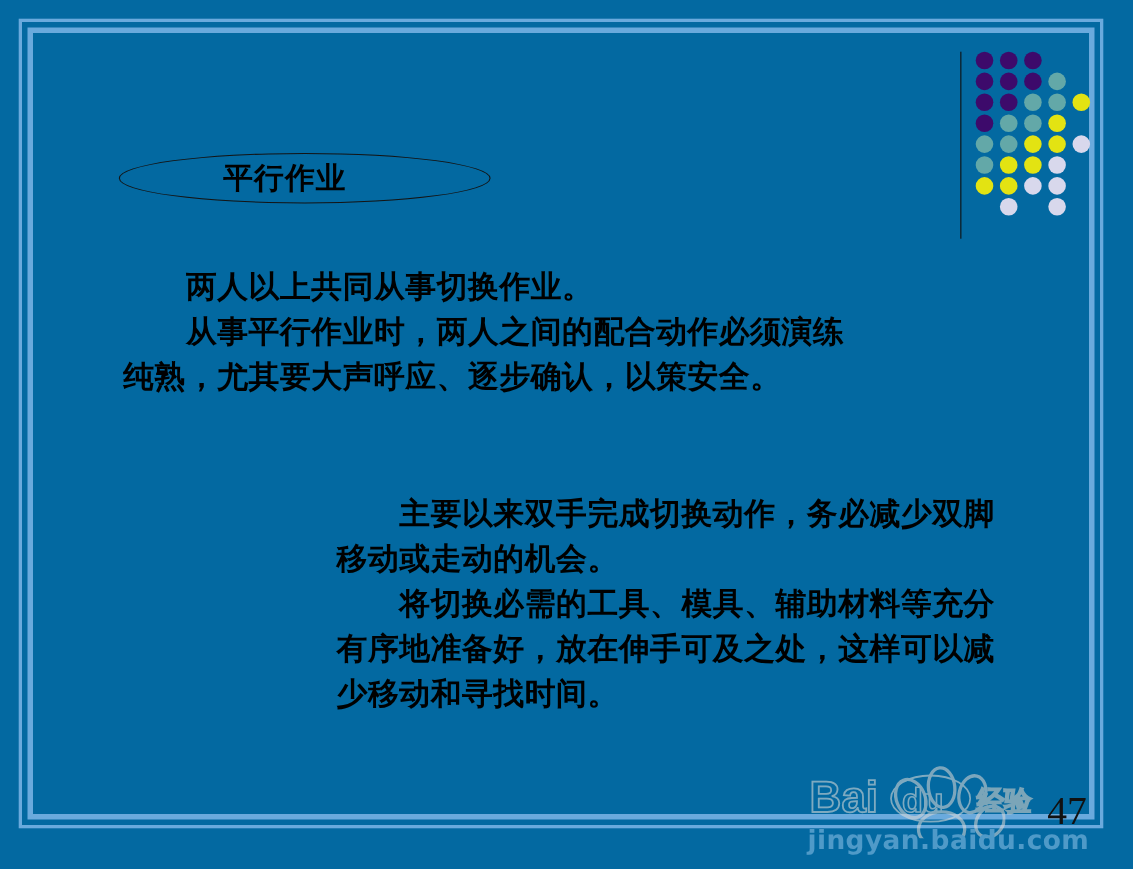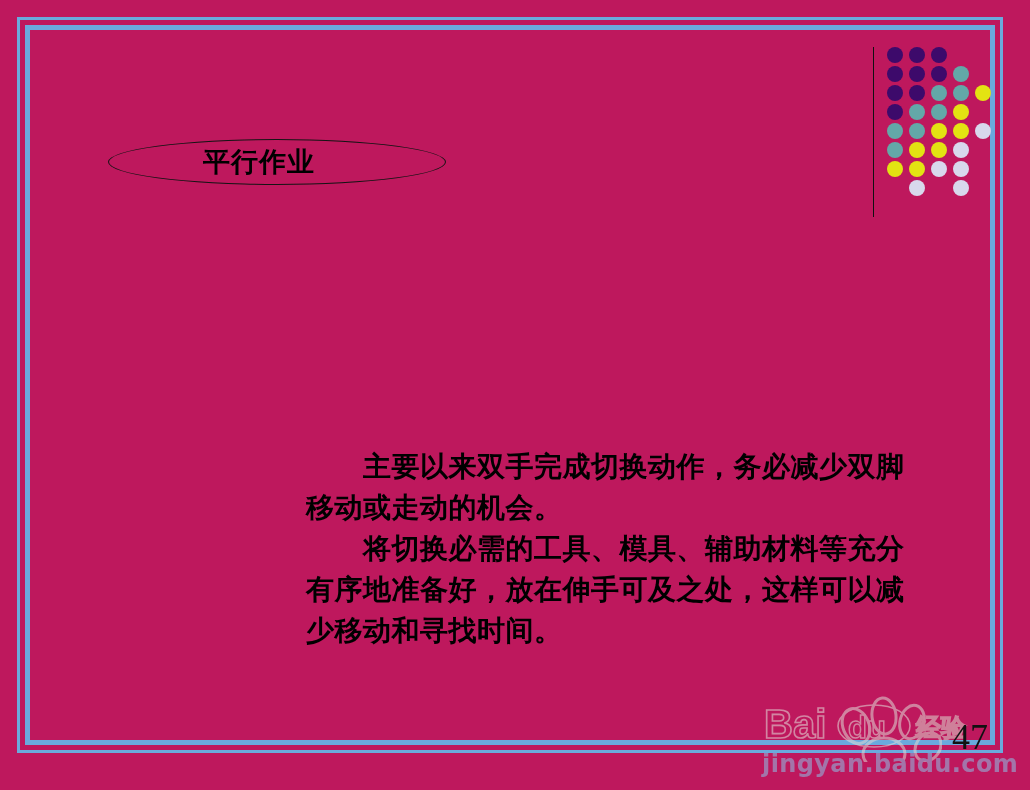--- a/index.html
+++ b/index.html
@@ -8,21 +8,21 @@
     padding: 0;
     background: #ffffff;
   }
   body {
     font-family: "DejaVu Sans", "Liberation Sans", sans-serif;
   }
   #slide {
     position: relative;
     width: 1030px;
     height: 790px;
-    background: #be185d;
+    background: #0369a1;
     overflow: hidden;
   }
 
   
   .frame-outer {
     position: absolute;
     left: 17px;
     top: 17px;
     width: 986px;
     height: 736px;
@@ -128,21 +128,21 @@
     right: 42px;
     bottom: 32px;
     font-size: 36px;
     color: #111111;
     font-family: "Liberation Serif", "DejaVu Serif", serif;
   }
 
   
   .watermark {
     position: absolute;
-    left: 762px;
+    left: 734px;
     top: 700px;
     width: 235px;
     height: 80px;
     pointer-events: none;
     opacity: 0.55;
   }
   .wm-url {
     position: absolute;
     left: 0px;
     top: 50px;
@@ -202,20 +202,22 @@
         <div class="dot" style="left: 80px; top: 117px; width: 16px; height: 16px; background: rgb(216, 216, 236);"></div>
         <div class="dot" style="left: 36px; top: 136px; width: 16px; height: 16px; background: rgb(216, 216, 236);"></div>
         <div class="dot" style="left: 80px; top: 136px; width: 16px; height: 16px; background: rgb(216, 216, 236);"></div>
       </div>
   </div>
 
   <div class="ellipse" id="ellipse-top">
     <span class="ellipse-label">平行作业</span>
   </div>
 
+  <div class="para" id="para-one">　　两人以上共同从事切换作业。
+　　从事平行作业时，两人之间的配合动作必须演练纯熟，尤其要大声呼应、逐步确认，以策安全。</div>
 
   <div class="para" id="para-two">　　主要以来双手完成切换动作，务必减少双脚移动或走动的机会。
 　　将切换必需的工具、模具、辅助材料等充分有序地准备好，放在伸手可及之处，这样可以减少移动和寻找时间。</div>
 
 
   <div class="watermark">
     <svg class="wm-paw" viewBox="0 0 120 110">
       <ellipse cx="34" cy="74" rx="13" ry="18" fill="none" stroke="#ddd9d4" stroke-width="3" transform="rotate(-22 34 74)"></ellipse>
       <ellipse cx="62" cy="64" rx="12" ry="18" fill="none" stroke="#ddd9d4" stroke-width="3" transform="rotate(-6 62 64)"></ellipse>
       <ellipse cx="90" cy="70" rx="12" ry="17" fill="none" stroke="#ddd9d4" stroke-width="3" transform="rotate(14 90 70)"></ellipse>

